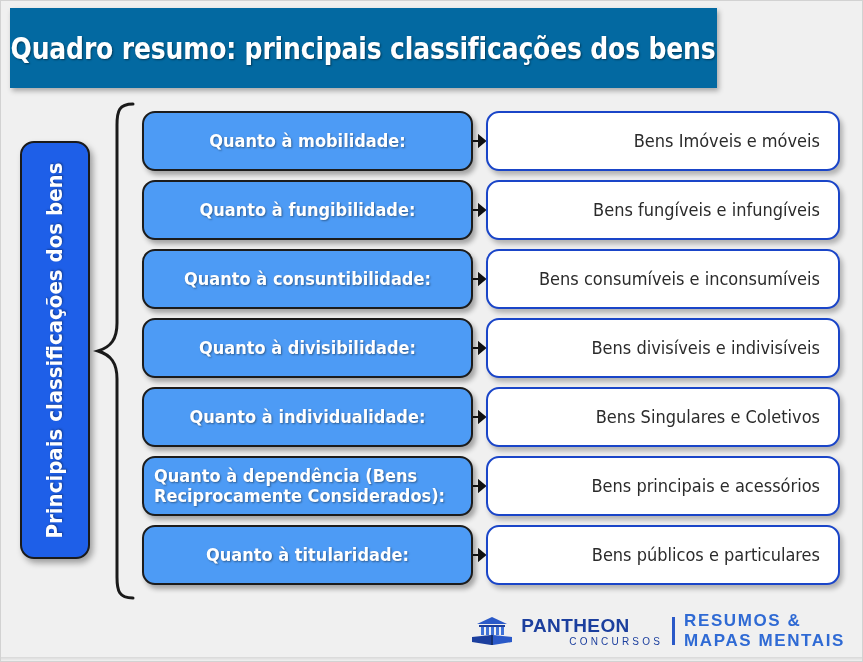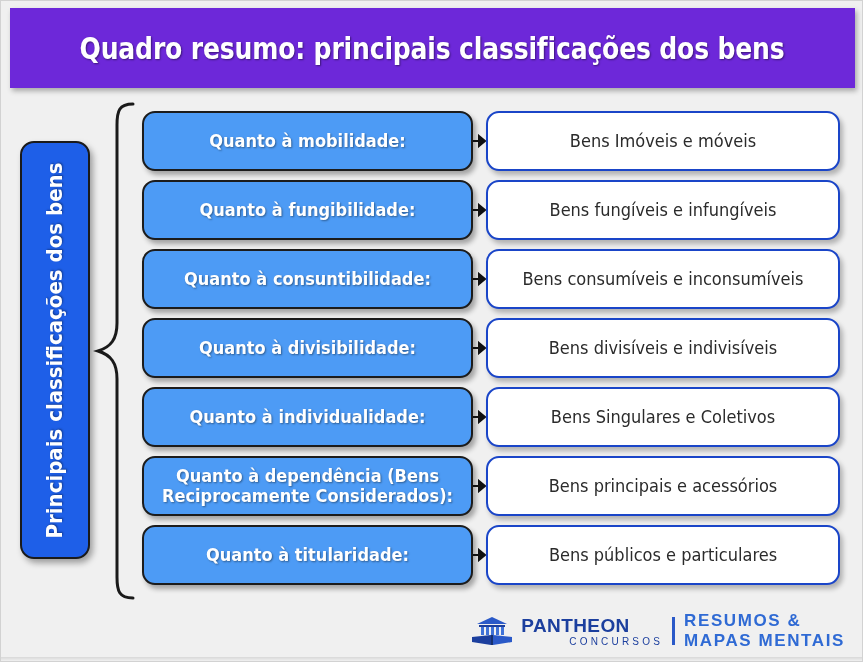--- a/index.html
+++ b/index.html
@@ -14,22 +14,22 @@
     width:863px; height:662px;
     background:#f0f0f0;
     border:1px solid #d2d2d2;
     overflow:hidden;
   }
 
   
   #header-banner {
     position:absolute;
     left:9px; top:7px;
-    width:845px; height:80px;
-    background:#6d28d9;
+    width:707px; height:80px;
+    background:#0369a1;
     display:flex; align-items:center; justify-content:center;
     box-shadow:2px 3px 5px rgba(0,0,0,0.30);
   }
   #header-title {
     color:#ffffff;
     font-family:"DejaVu Sans Condensed","Liberation Sans Narrow","Liberation Sans", sans-serif;
     font-weight:bold;
     font-size:30px;
     letter-spacing:-0.2px;
     transform:scaleX(0.93);
@@ -89,41 +89,40 @@
     display:flex; align-items:center; justify-content:center;
     padding:2px 10px;
     flex:0 0 331px;
   }
   .cat-text {
     color:#ffffff;
     font-family:"DejaVu Sans Condensed","Liberation Sans Narrow","Liberation Sans", sans-serif;
     font-weight:bold;
     font-size:18px;
     line-height:1.12;
-    text-align:center;
     text-shadow:1px 1px 2px rgba(0,0,0,0.40);
   }
 
   .connector {
     flex:0 0 13px;
     display:flex; align-items:center; justify-content:center;
     position:relative;
   }
   .connector svg { display:block; }
 
   .val-box {
     flex:0 0 354px;
     width:354px;
     min-height:60px;
     background:#ffffff;
     border:2px solid #1a45c8;
     border-radius:13px;
     box-shadow:3px 4px 5px rgba(0,0,0,0.26);
-    display:flex; align-items:center; justify-content:center;
-    padding:2px 10px;
+    display:flex; align-items:center; justify-content:flex-end;
+    padding:2px 18px;
   }
   .val-text {
     color:#2b2b2b;
     font-family:"DejaVu Sans Condensed","Liberation Sans Narrow","Liberation Sans", sans-serif;
     font-size:18px;
     line-height:1.15;
     text-align:center;
   }
 
   

